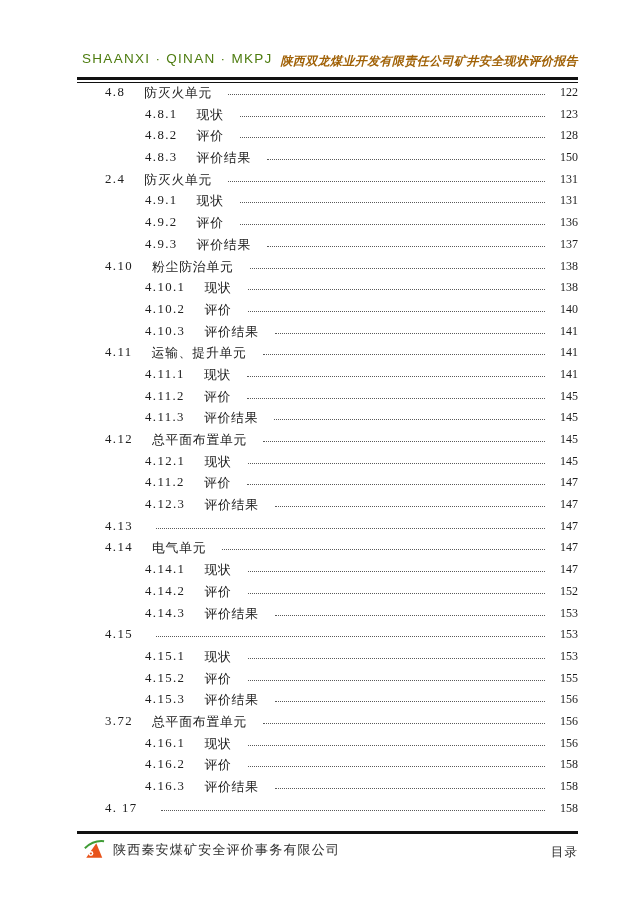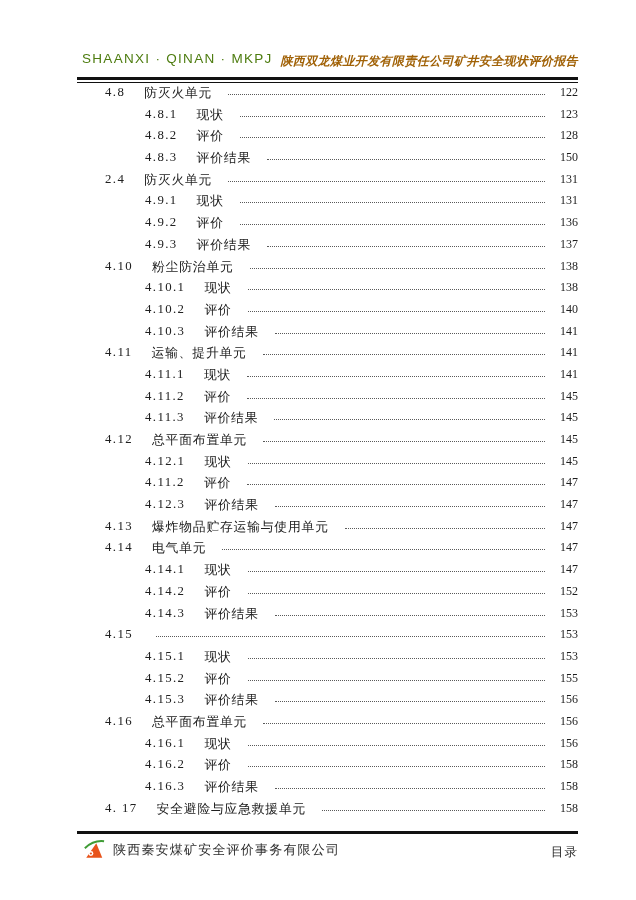--- a/index.html
+++ b/index.html
@@ -239,21 +239,20 @@
         <span class="toc-page">147</span>
       </div>
       <div class="toc-row level-2">
         <span class="toc-num">4.12.3</span>
         <span class="toc-title">评价结果</span>
         <span class="leader"></span>
         <span class="toc-page">147</span>
       </div>
       <div class="toc-row level-1">
         <span class="toc-num">4.13</span>
-        <span class="toc-title">爆炸物品贮存运输与使用单元</span>
         <span class="leader"></span>
         <span class="toc-page">147</span>
       </div>
       <div class="toc-row level-1">
         <span class="toc-num">4.14</span>
         <span class="toc-title">电气单元</span>
         <span class="leader"></span>
         <span class="toc-page">147</span>
       </div>
       <div class="toc-row level-2">
@@ -291,21 +290,21 @@
         <span class="leader"></span>
         <span class="toc-page">155</span>
       </div>
       <div class="toc-row level-2">
         <span class="toc-num">4.15.3</span>
         <span class="toc-title">评价结果</span>
         <span class="leader"></span>
         <span class="toc-page">156</span>
       </div>
       <div class="toc-row level-1">
-        <span class="toc-num">4.16</span>
+        <span class="toc-num">3.72</span>
         <span class="toc-title">总平面布置单元</span>
         <span class="leader"></span>
         <span class="toc-page">156</span>
       </div>
       <div class="toc-row level-2">
         <span class="toc-num">4.16.1</span>
         <span class="toc-title">现状</span>
         <span class="leader"></span>
         <span class="toc-page">156</span>
       </div>
@@ -316,21 +315,20 @@
         <span class="toc-page">158</span>
       </div>
       <div class="toc-row level-2">
         <span class="toc-num">4.16.3</span>
         <span class="toc-title">评价结果</span>
         <span class="leader"></span>
         <span class="toc-page">158</span>
       </div>
       <div class="toc-row level-1">
         <span class="toc-num">4. 17</span>
-        <span class="toc-title">安全避险与应急救援单元</span>
         <span class="leader"></span>
         <span class="toc-page">158</span>
       </div>
     </div>
 
   <div class="footer-rule"></div>
   <div class="footer-left">
     <span>
       <svg class="logo" width="22" height="22" viewBox="0 0 24 24" aria-hidden="true">
         <path d="M3.5 20.5 L14.5 4.5 L21 20.5 Z" fill="#e8531a"></path>

